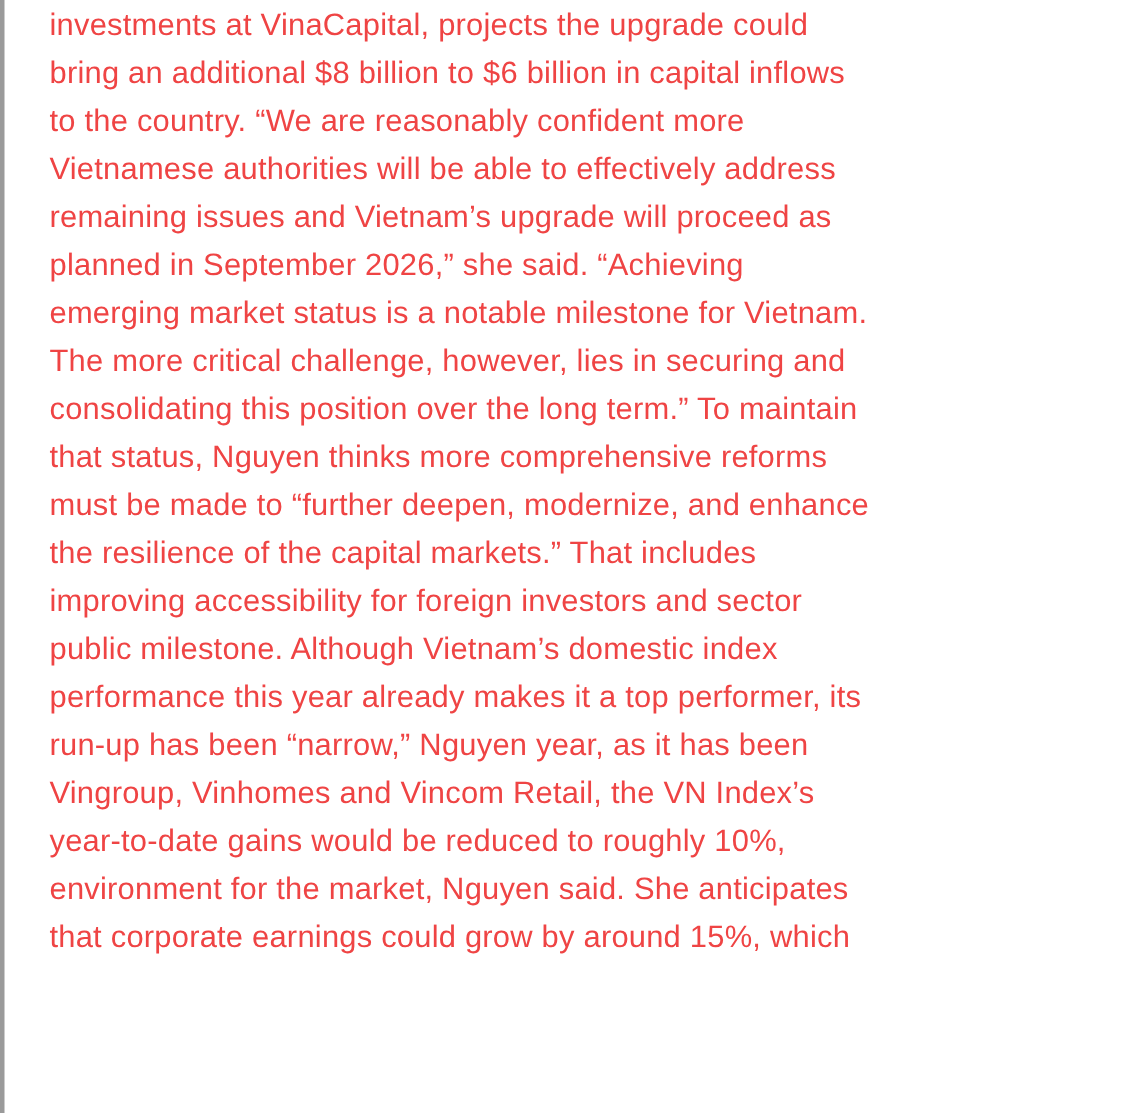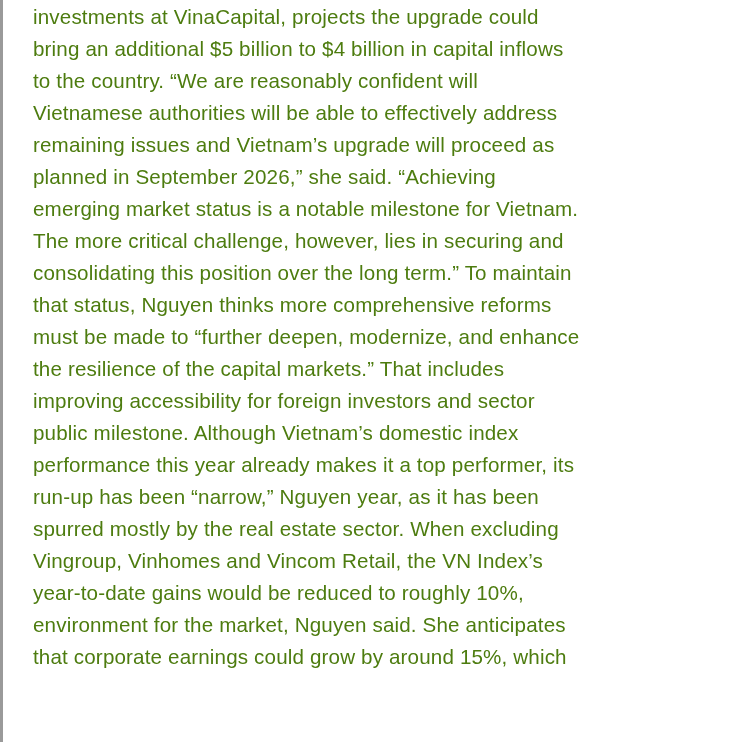--- a/index.html
+++ b/index.html
@@ -22,49 +22,48 @@
       background: #9a9a9a;
     }
     .article {
       position: absolute;
       left: 33px;
       top: 1px;
       width: 710px;
       font-family: "Liberation Sans", sans-serif;
       font-size: 20.6px;
       line-height: 32px;
-      color: #4d7c0f;
+      color: #ef4444;
       letter-spacing: 0.15px;
     }
     .line {
       display: block;
       white-space: nowrap;
       height: 32px;
     }
   </style>
 </head>
 <body>
 
 <div class="left-border"></div>
 
 <div class="article">
   <span class="line">investments at VinaCapital, projects the upgrade could</span>
-  <span class="line">bring an additional $5 billion to $4 billion in capital inflows</span>
-  <span class="line">to the country. “We are reasonably confident will</span>
+  <span class="line">bring an additional $8 billion to $6 billion in capital inflows</span>
+  <span class="line">to the country. “We are reasonably confident more</span>
   <span class="line">Vietnamese authorities will be able to effectively address</span>
   <span class="line">remaining issues and Vietnam’s upgrade will proceed as</span>
   <span class="line">planned in September 2026,” she said. “Achieving</span>
   <span class="line">emerging market status is a notable milestone for Vietnam.</span>
   <span class="line">The more critical challenge, however, lies in securing and</span>
   <span class="line">consolidating this position over the long term.” To maintain</span>
   <span class="line">that status, Nguyen thinks more comprehensive reforms</span>
   <span class="line">must be made to “further deepen, modernize, and enhance</span>
   <span class="line">the resilience of the capital markets.” That includes</span>
   <span class="line">improving accessibility for foreign investors and sector</span>
   <span class="line">public milestone. Although Vietnam’s domestic index</span>
   <span class="line">performance this year already makes it a top performer, its</span>
   <span class="line">run-up has been “narrow,” Nguyen year, as it has been</span>
-  <span class="line">spurred mostly by the real estate sector. When excluding</span>
   <span class="line">Vingroup, Vinhomes and Vincom Retail, the VN Index’s</span>
   <span class="line">year-to-date gains would be reduced to roughly 10%,</span>
   <span class="line">environment for the market, Nguyen said. She anticipates</span>
   <span class="line">that corporate earnings could grow by around 15%, which</span>
 </div>
 
 </body></html>

